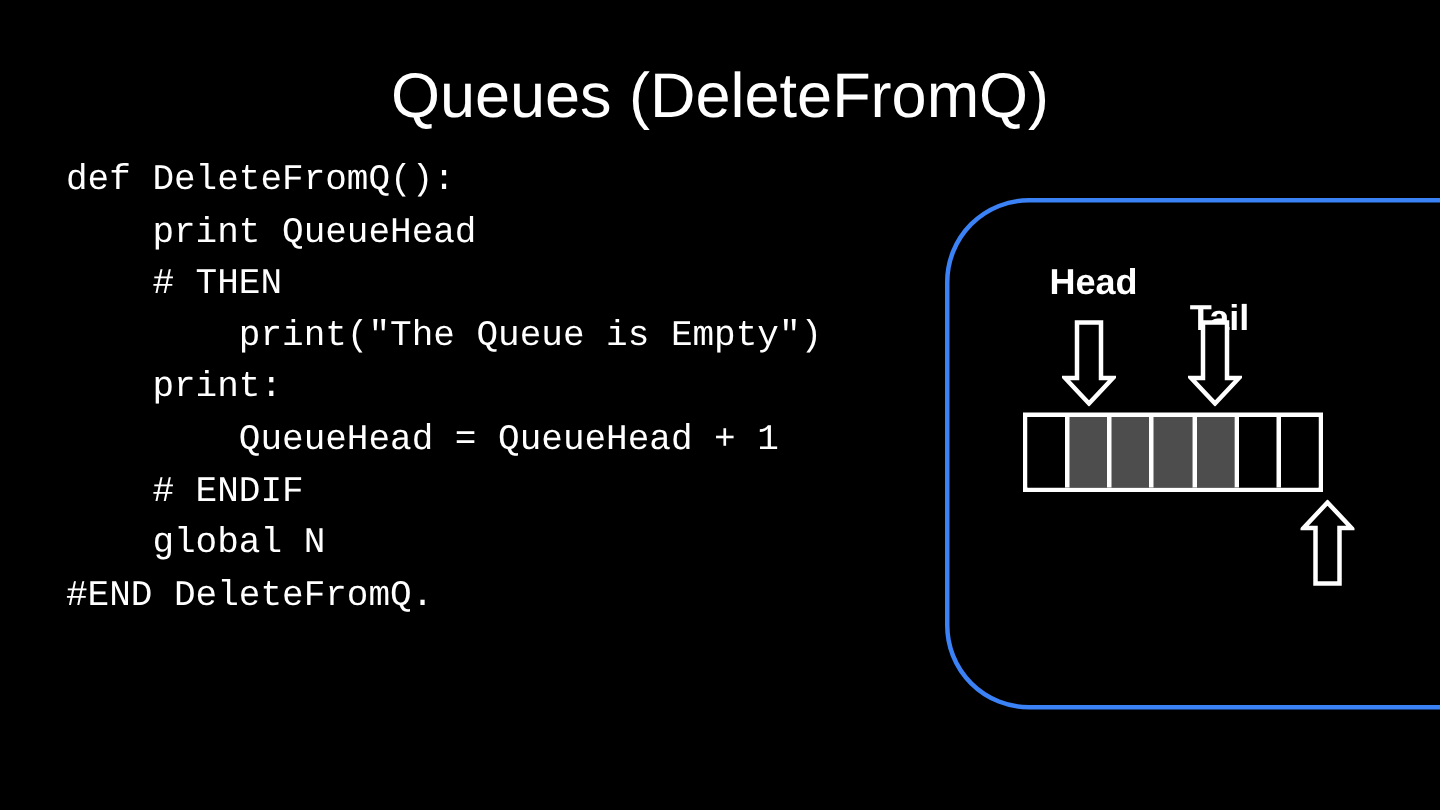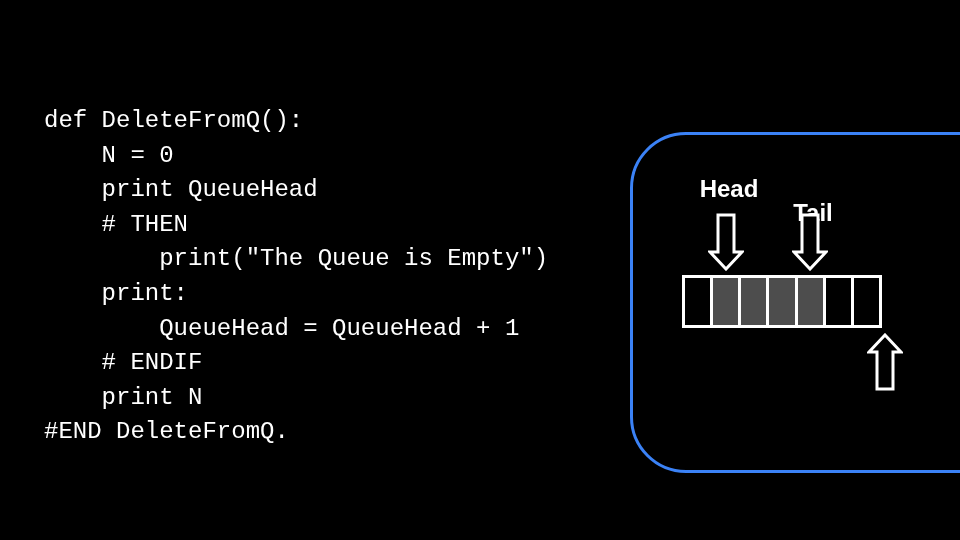--- a/index.html
+++ b/index.html
@@ -66,31 +66,31 @@
   }
   .cell { flex: 1 1 0; background: #000000; }
   .cell + .cell { border-left: 3px solid #ffffff; }
   .cell.filled { background: #4d4d4d; }
 </style>
 </head>
 <body>
 
 <div class="slide">
 
+  <div class="title">Queues (DeleteFromQ)</div>
 
   <div class="code">
     <div class="code-line">def DeleteFromQ():</div>
-    <div class="code-line">    N = 0</div>
     <div class="code-line">    print QueueHead</div>
     <div class="code-line">    # THEN</div>
     <div class="code-line">        print("The Queue is Empty")</div>
     <div class="code-line">    print:</div>
     <div class="code-line">        QueueHead = QueueHead + 1</div>
     <div class="code-line">    # ENDIF</div>
-    <div class="code-line">    print N</div>
+    <div class="code-line">    global N</div>
     <div class="code-line">#END DeleteFromQ.</div>
   </div>
 
   <div class="diagram">
 
     <div class="ptr-label label-head">Head</div>
     <div class="ptr-label label-tail">Tail</div>
 
     <svg class="arrow arrow-head-ptr" viewBox="0 0 36 58" xmlns="http://www.w3.org/2000/svg">
       <polygon points="10,2 26,2 26,39 34,39 18,56 2,39 10,39" fill="#000000" stroke="#ffffff" stroke-width="3" stroke-linejoin="miter"></polygon>

